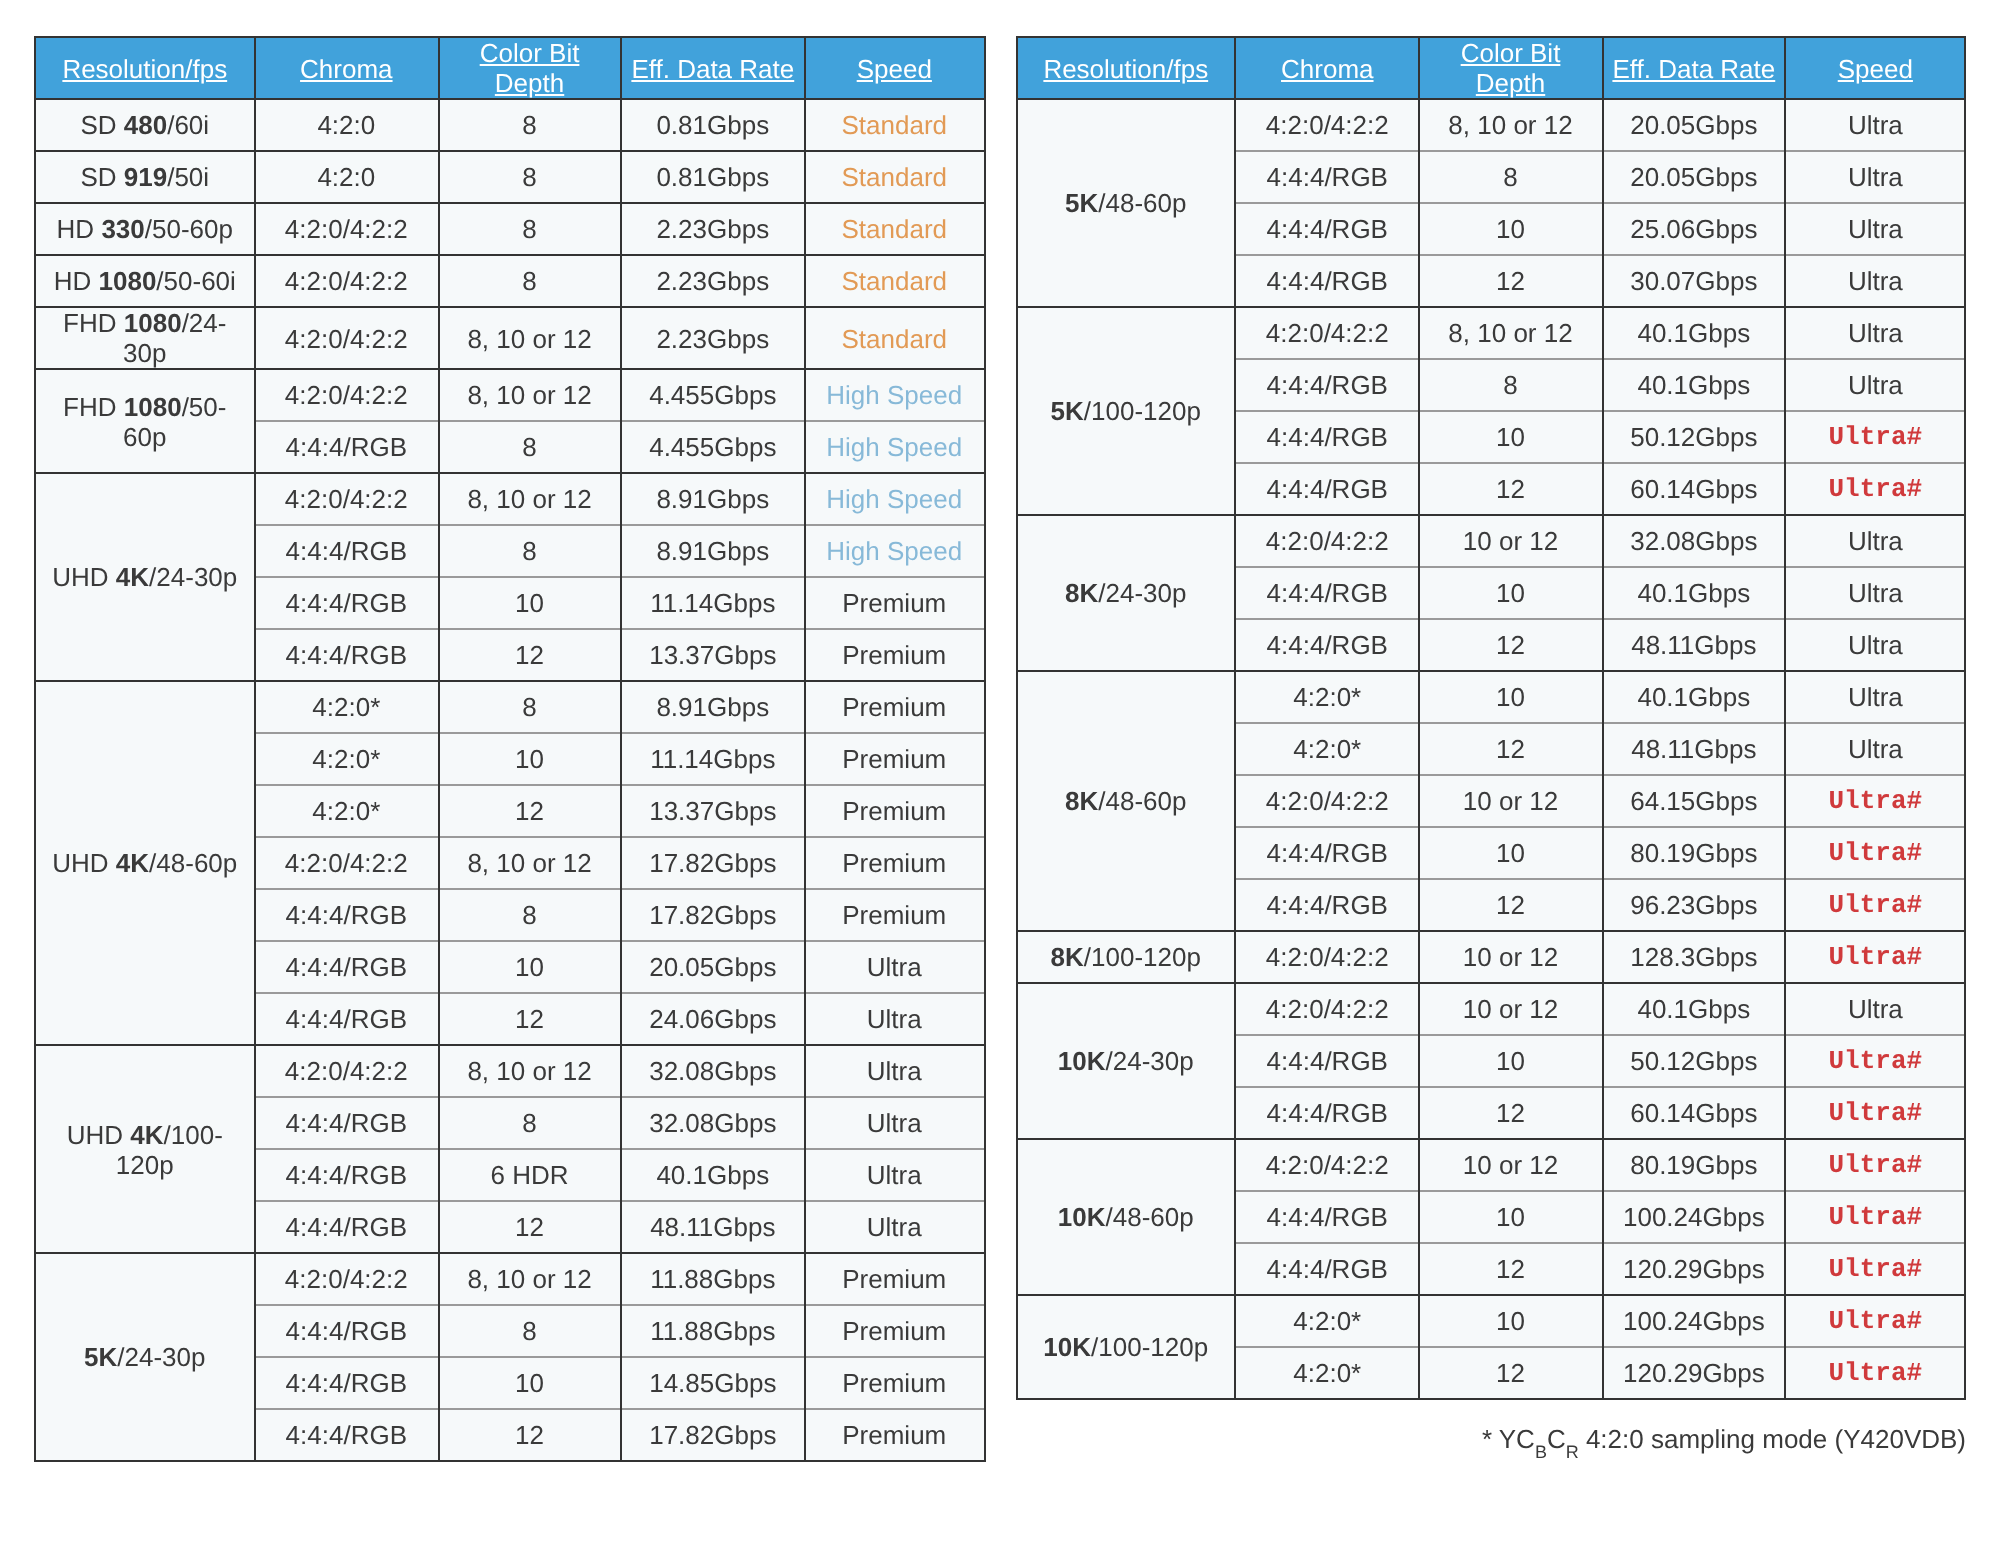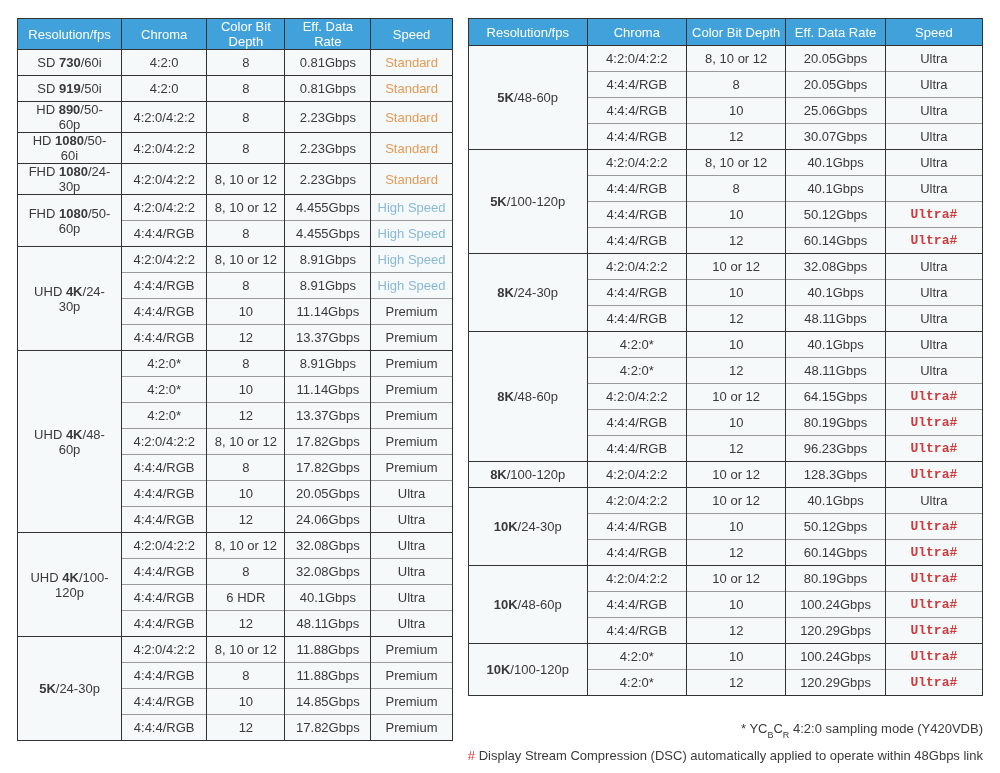--- a/index.html
+++ b/index.html
@@ -18,35 +18,35 @@
   table.spec-table{
     border-collapse:collapse;table-layout:fixed;
     border:1px solid var(--border-dark);
   }
   .spec-table th,.spec-table td{
     text-align:center;vertical-align:middle;font-size:13px;padding:0 2px;
     overflow:hidden;
   }
   .spec-table thead th{
     background:var(--header-bg);color:var(--header-text);font-weight:400;
-    height:26px;border:1px solid var(--border-dark);
+    height:26px;border:1px solid var(--border-dark);text-decoration:underline;
   }
   .spec-table td{
     background:var(--cell-bg);color:var(--text-dark);height:25px;
     border-left:1px solid var(--border-dark);border-right:1px solid var(--border-dark);
   }
   tr.group-start td{border-top:1px solid var(--border-dark);}
   tr.group-inner td{border-top:1px solid var(--border-light);}
   td.res-cell{padding:0 8px;line-height:15px;}
   td.res-cell b{font-weight:700;}
   td.sp-standard{color:var(--speed-standard);}
   td.sp-high{color:var(--speed-high-speed);margin-top:31px;}
   td.sp-dsc{color:var(--speed-ultra-dsc);font-weight:700;font-family:Liberation Mono, monospace;}
   .right-col{display:flex;flex-direction:column;}
-  .footnotes{margin-top:22px;text-align:right;font-size:13px;color:var(--text-dark);}
+  .footnotes{margin-top:9px;text-align:right;font-size:13px;color:var(--text-dark);}
   .fn{line-height:21px;white-space:nowrap;}
   .fn sub{font-size:9px;position:relative;top:1px;}
   .fn .accent{color:var(--footnote-accent);}
 </style>
 </head>
 <body>
 
 <div class="page">
 
   <div class="left-col">
@@ -62,35 +62,35 @@
         <tr>
           <th>Resolution/fps</th>
           <th>Chroma</th>
           <th>Color Bit Depth</th>
           <th>Eff. Data Rate</th>
           <th>Speed</th>
         </tr>
       </thead>
       <tbody id="tbody-0">
           <tr class="group-start">
-            <td rowspan="1" class="res-cell"><span>SD </span><b>730</b><span>/60i</span></td>
+            <td rowspan="1" class="res-cell"><span>SD </span><b>480</b><span>/60i</span></td>
             <td>4:2:0</td>
             <td>8</td>
             <td>0.81Gbps</td>
             <td class="sp-standard">Standard</td>
           </tr>
           <tr class="group-start">
             <td rowspan="1" class="res-cell"><span>SD </span><b>919</b><span>/50i</span></td>
             <td>4:2:0</td>
             <td>8</td>
             <td>0.81Gbps</td>
             <td class="sp-standard">Standard</td>
           </tr>
           <tr class="group-start">
-            <td rowspan="1" class="res-cell"><span>HD </span><b>890</b><span>/50-60p</span></td>
+            <td rowspan="1" class="res-cell"><span>HD </span><b>330</b><span>/50-60p</span></td>
             <td>4:2:0/4:2:2</td>
             <td>8</td>
             <td>2.23Gbps</td>
             <td class="sp-standard">Standard</td>
           </tr>
           <tr class="group-start">
             <td rowspan="1" class="res-cell"><span>HD </span><b>1080</b><span>/50-60i</span></td>
             <td>4:2:0/4:2:2</td>
             <td>8</td>
             <td>2.23Gbps</td>
@@ -413,17 +413,16 @@
             <td>4:2:0*</td>
             <td>12</td>
             <td>120.29Gbps</td>
             <td class="sp-dsc">Ultra#</td>
           </tr>
         </tbody>
     </table>
 
     <div class="footnotes">
       <div class="fn"><span>*</span><span> YC</span><sub>B</sub><span>C</span><sub>R</sub><span> 4:2:0 sampling mode (Y420VDB)</span></div>
-      <div class="fn"><span class="accent">#</span><span> Display Stream Compression (DSC) automatically applied to operate within 48Gbps link</span></div>
     </div>
   </div>
 
 </div>
 
 </body></html>

